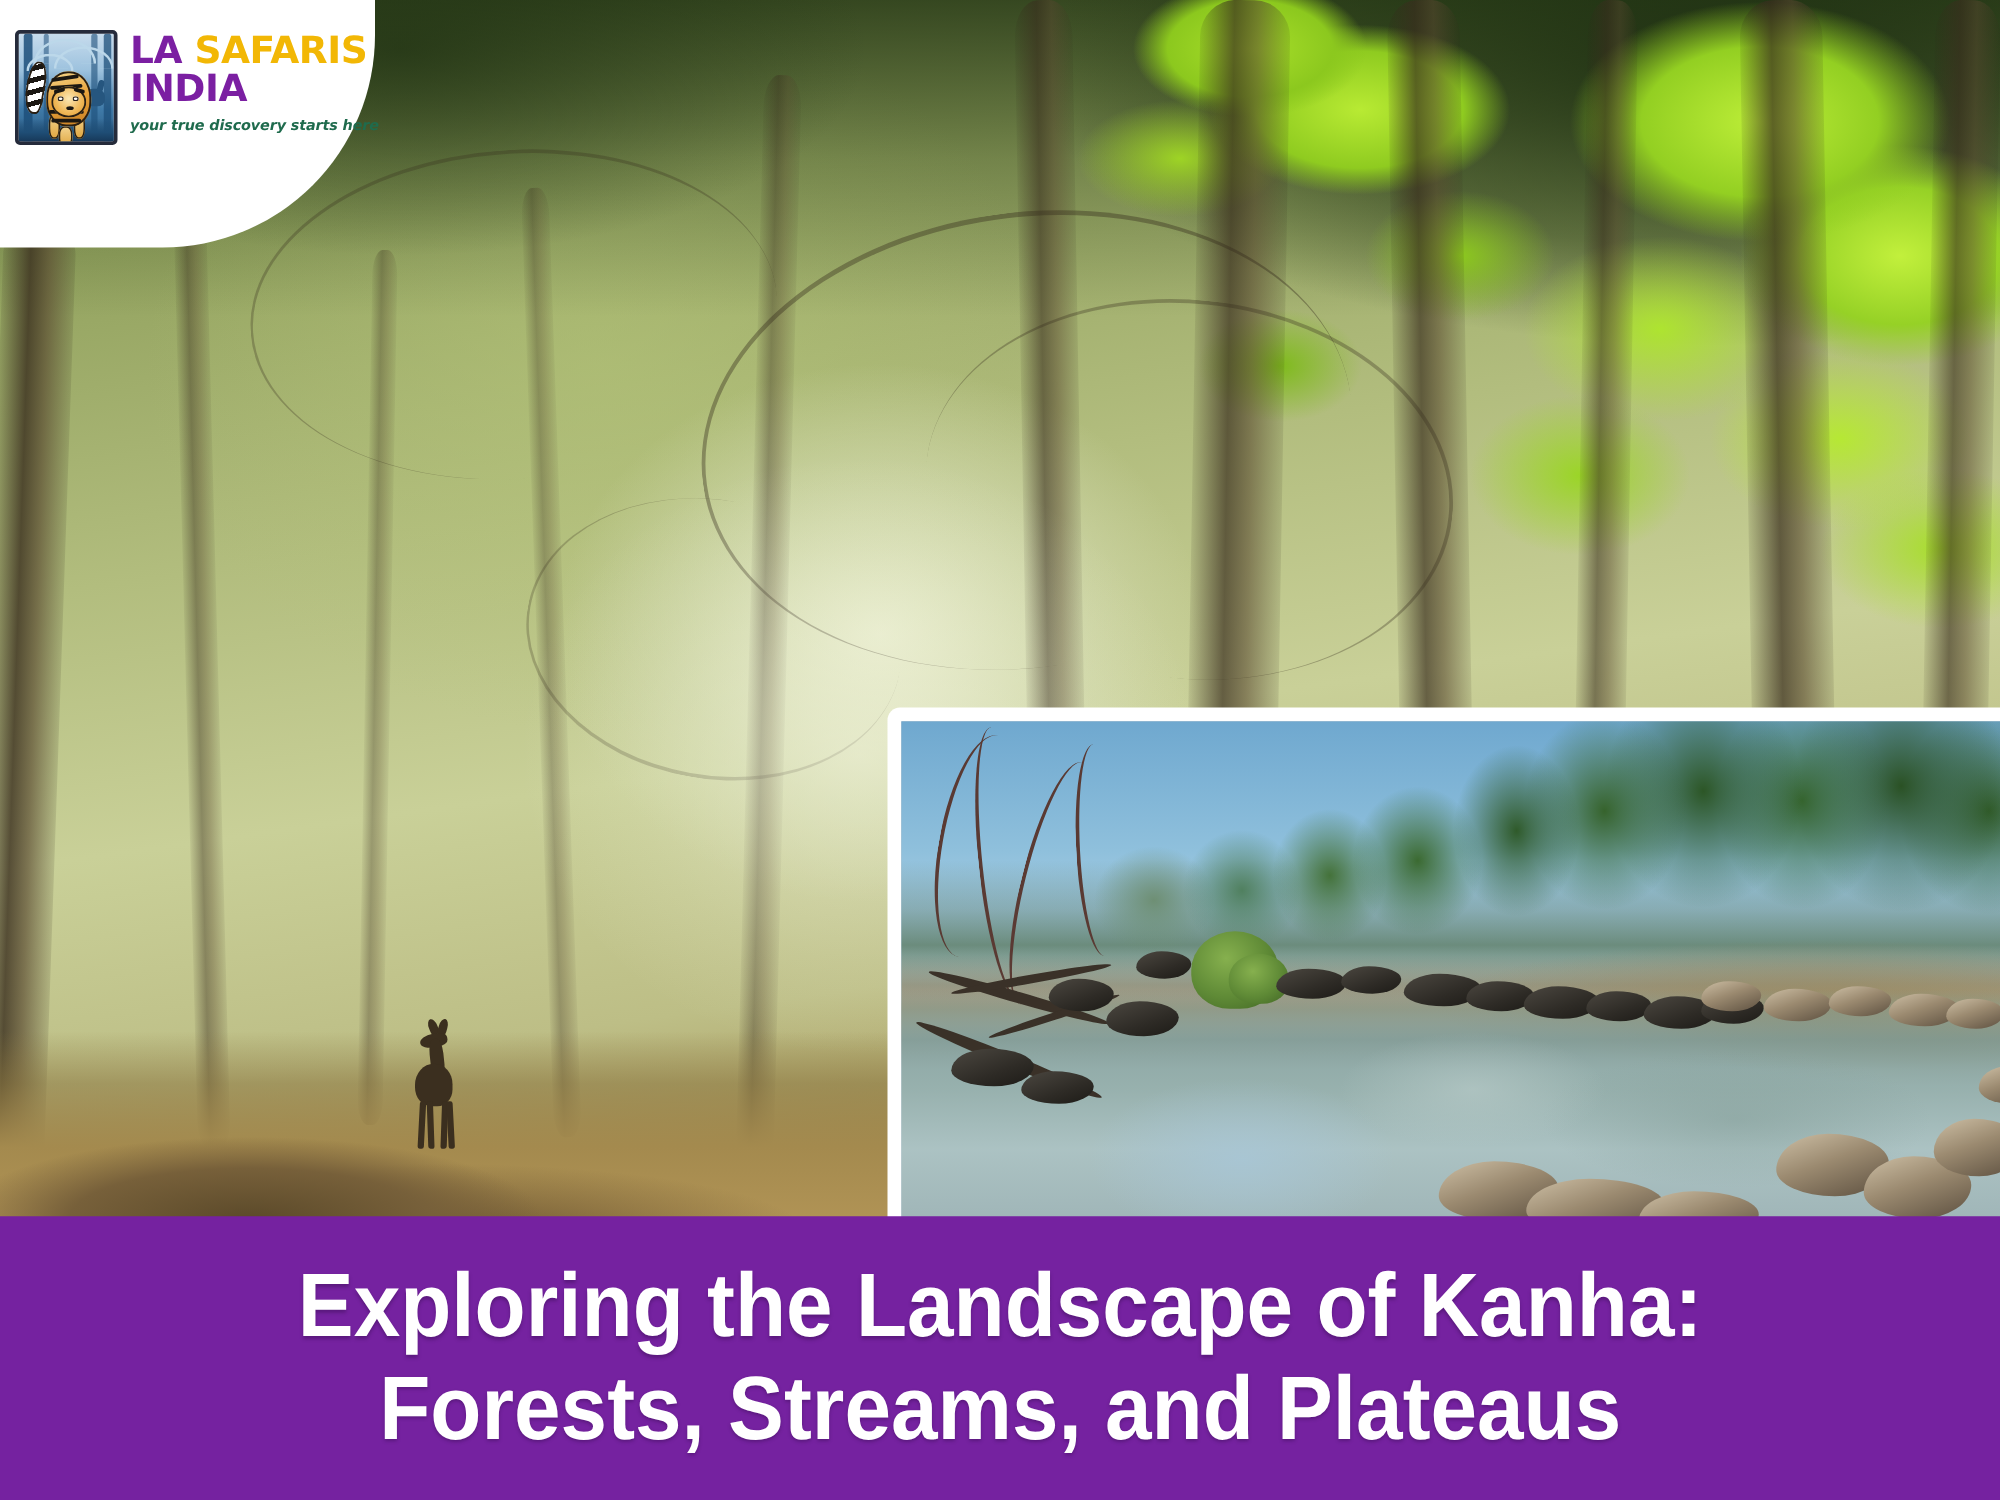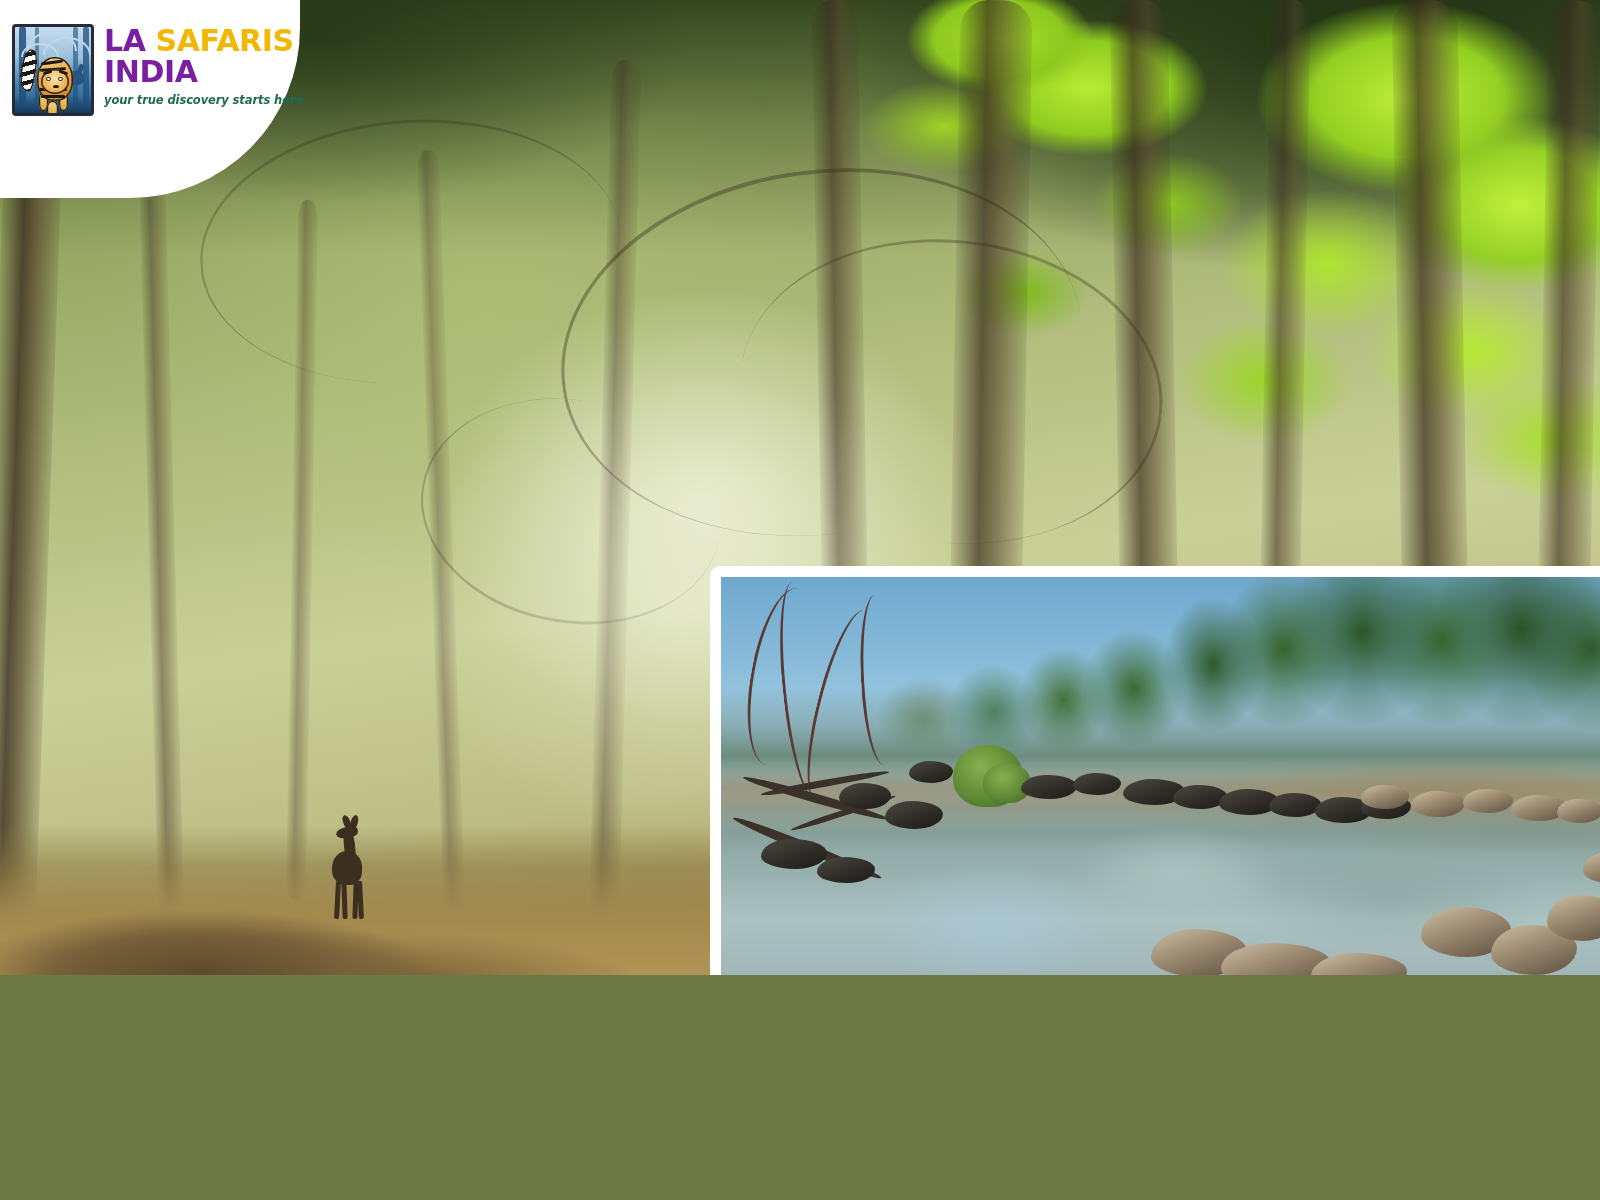--- a/index.html
+++ b/index.html
@@ -460,14 +460,18 @@
         </div>
         <div class="logo-title">
           <span class="w-india">INDIA</span>
         </div>
         <div class="logo-tagline">your true discovery starts here</div>
       </div>
 
     </div>
   </div>
 
+  <div class="title-banner">
+    <div class="title-line l1">Exploring the Landscape of Kanha:</div>
+    <div class="title-line l2">Forests, Streams, and Plateaus</div>
+  </div>
 
 </div>
 
 </body></html>

